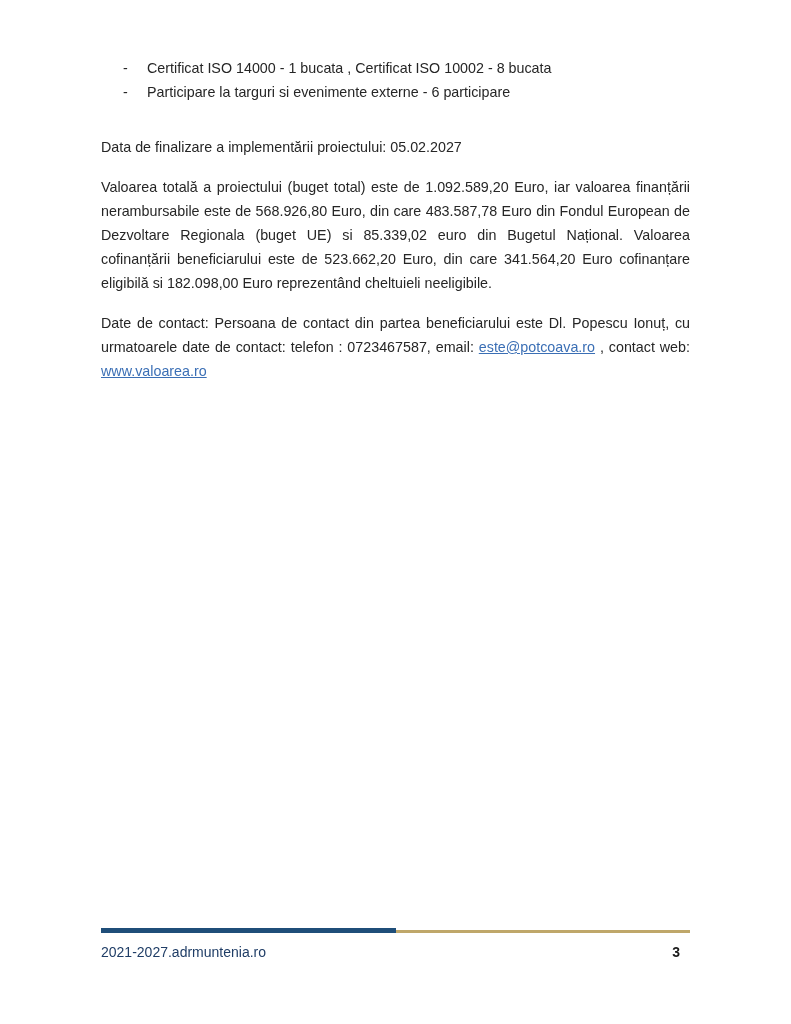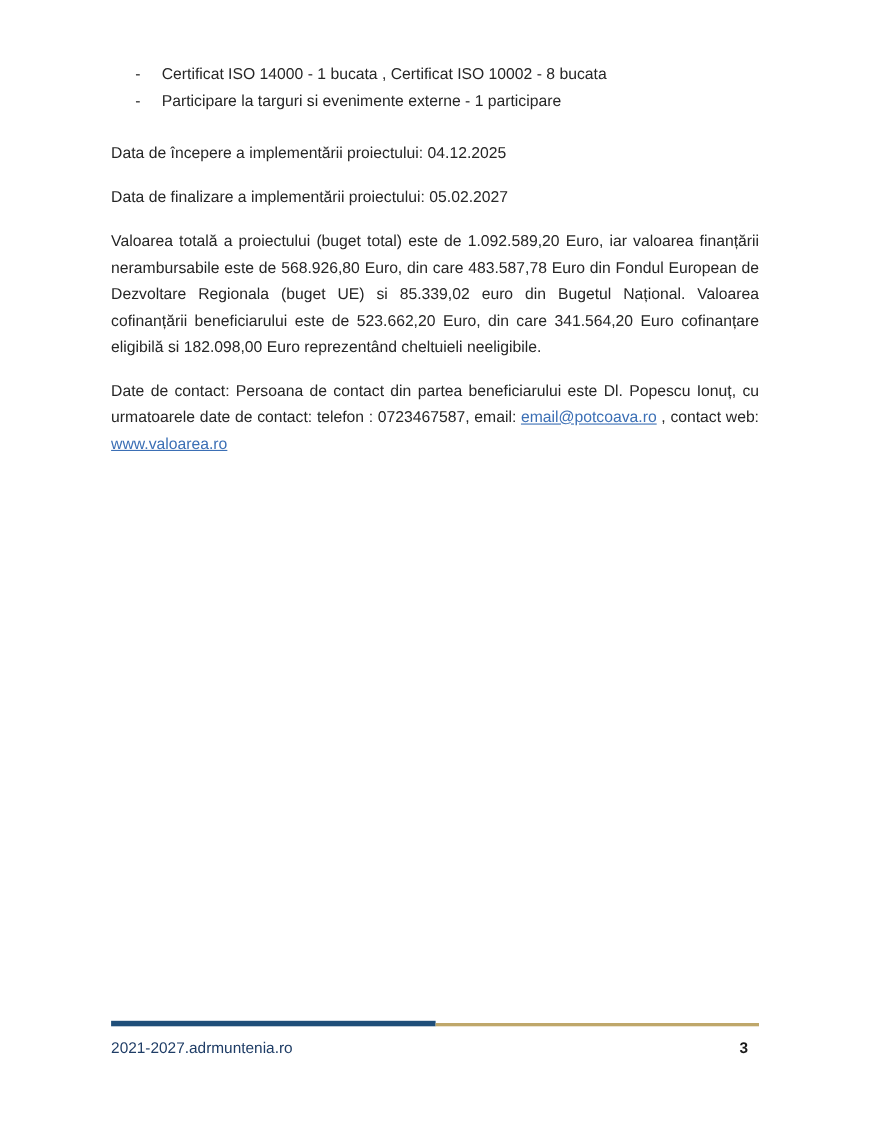--- a/index.html
+++ b/index.html
@@ -134,42 +134,41 @@
 
   <div class="content">
 
     <ul class="bullet-list">
       <li class="bullet-item">
         <span class="bullet-marker">-</span>
         <span>Certificat ISO 14000 - 1 bucata , Certificat ISO 10002 - 8 bucata</span>
       </li>
       <li class="bullet-item">
         <span class="bullet-marker">-</span>
-        <span>Participare la targuri si evenimente externe - 1 participare</span>
+        <span>Participare la targuri si evenimente externe - 6 participare</span>
       </li>
     </ul>
 
     <div class="spacer-sm"></div>
 
 
     <div class="spacer-sm"></div>
 
-    <p class="para left">Data de începere a implementării proiectului: 04.12.2025</p>
 
     <div class="spacer-sm"></div>
 
     <p class="para left">Data de finalizare a implementării proiectului: 05.02.2027</p>
 
     <div class="spacer-sm"></div>
 
     <p class="para">Valoarea totală a proiectului (buget total) este de 1.092.589,20 Euro, iar valoarea finanțării nerambursabile este de 568.926,80 Euro, din care 483.587,78 Euro din Fondul European de Dezvoltare Regionala (buget UE) si 85.339,02 euro din Bugetul Național. Valoarea cofinanțării beneficiarului este de 523.662,20 Euro, din care 341.564,20 Euro cofinanțare eligibilă si 182.098,00 Euro reprezentând cheltuieli neeligibile.</p>
 
     <div class="spacer-sm"></div>
 
-    <p class="para"><span>Date de contact: Persoana de contact din partea beneficiarului este Dl. Popescu Ionuț, cu urmatoarele date de contact:  telefon : 0723467587, email: </span><a class="doclink">email@potcoava.ro</a><span> , contact web: </span><a class="doclink">www.valoarea.ro</a></p>
+    <p class="para"><span>Date de contact: Persoana de contact din partea beneficiarului este Dl. Popescu Ionuț, cu urmatoarele date de contact:  telefon : 0723467587, email: </span><a class="doclink">este@potcoava.ro</a><span> , contact web: </span><a class="doclink">www.valoarea.ro</a></p>
 
   </div>
 
   <div class="footer">
     <div class="footer-rule">
       <div class="rule-blue"></div>
       <div class="rule-tan"></div>
     </div>
     <div class="footer-row">
       <span class="footer-left">2021-2027.adrmuntenia.ro</span>

